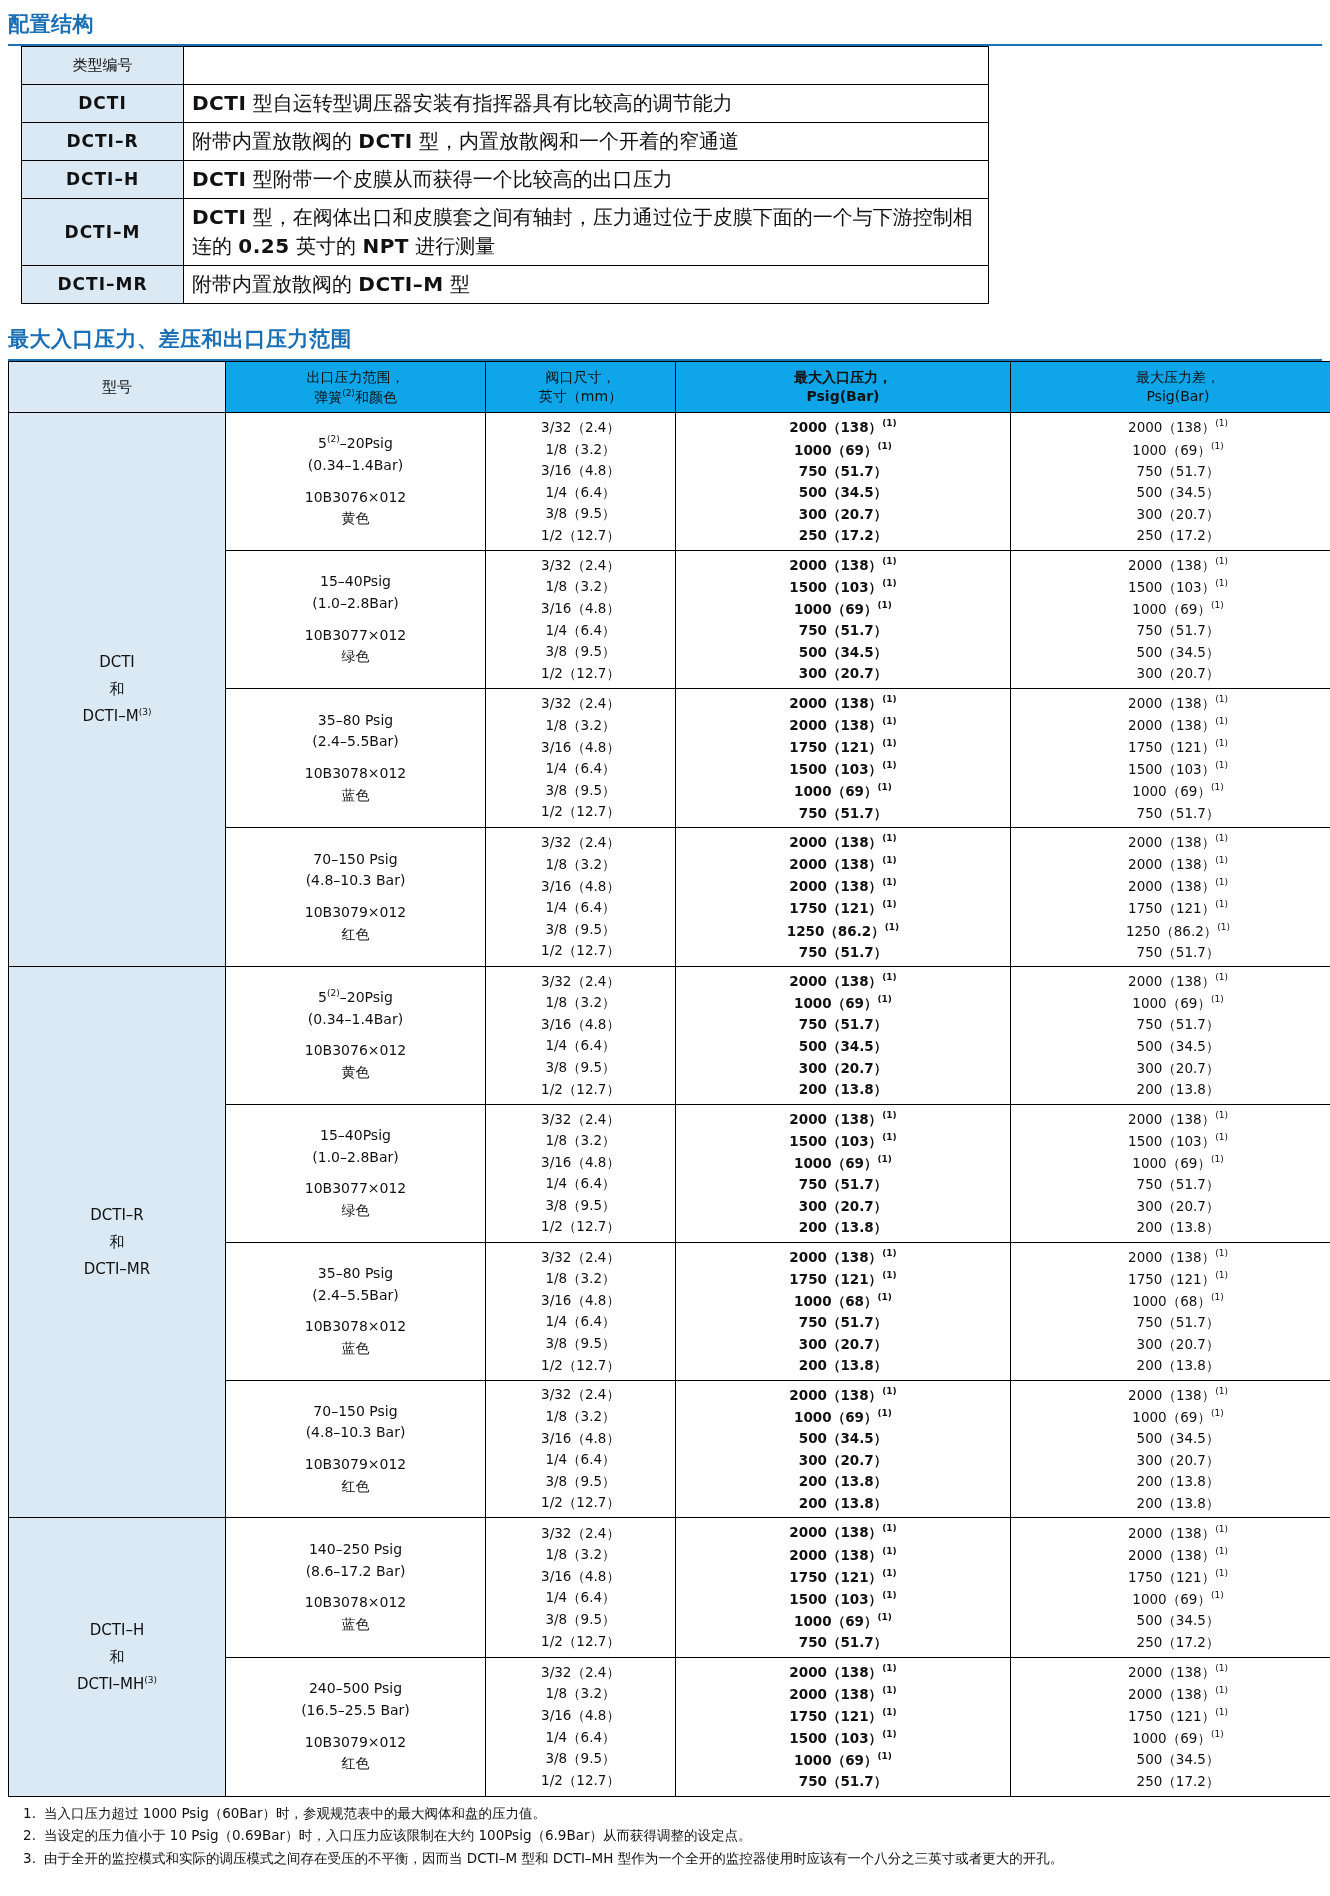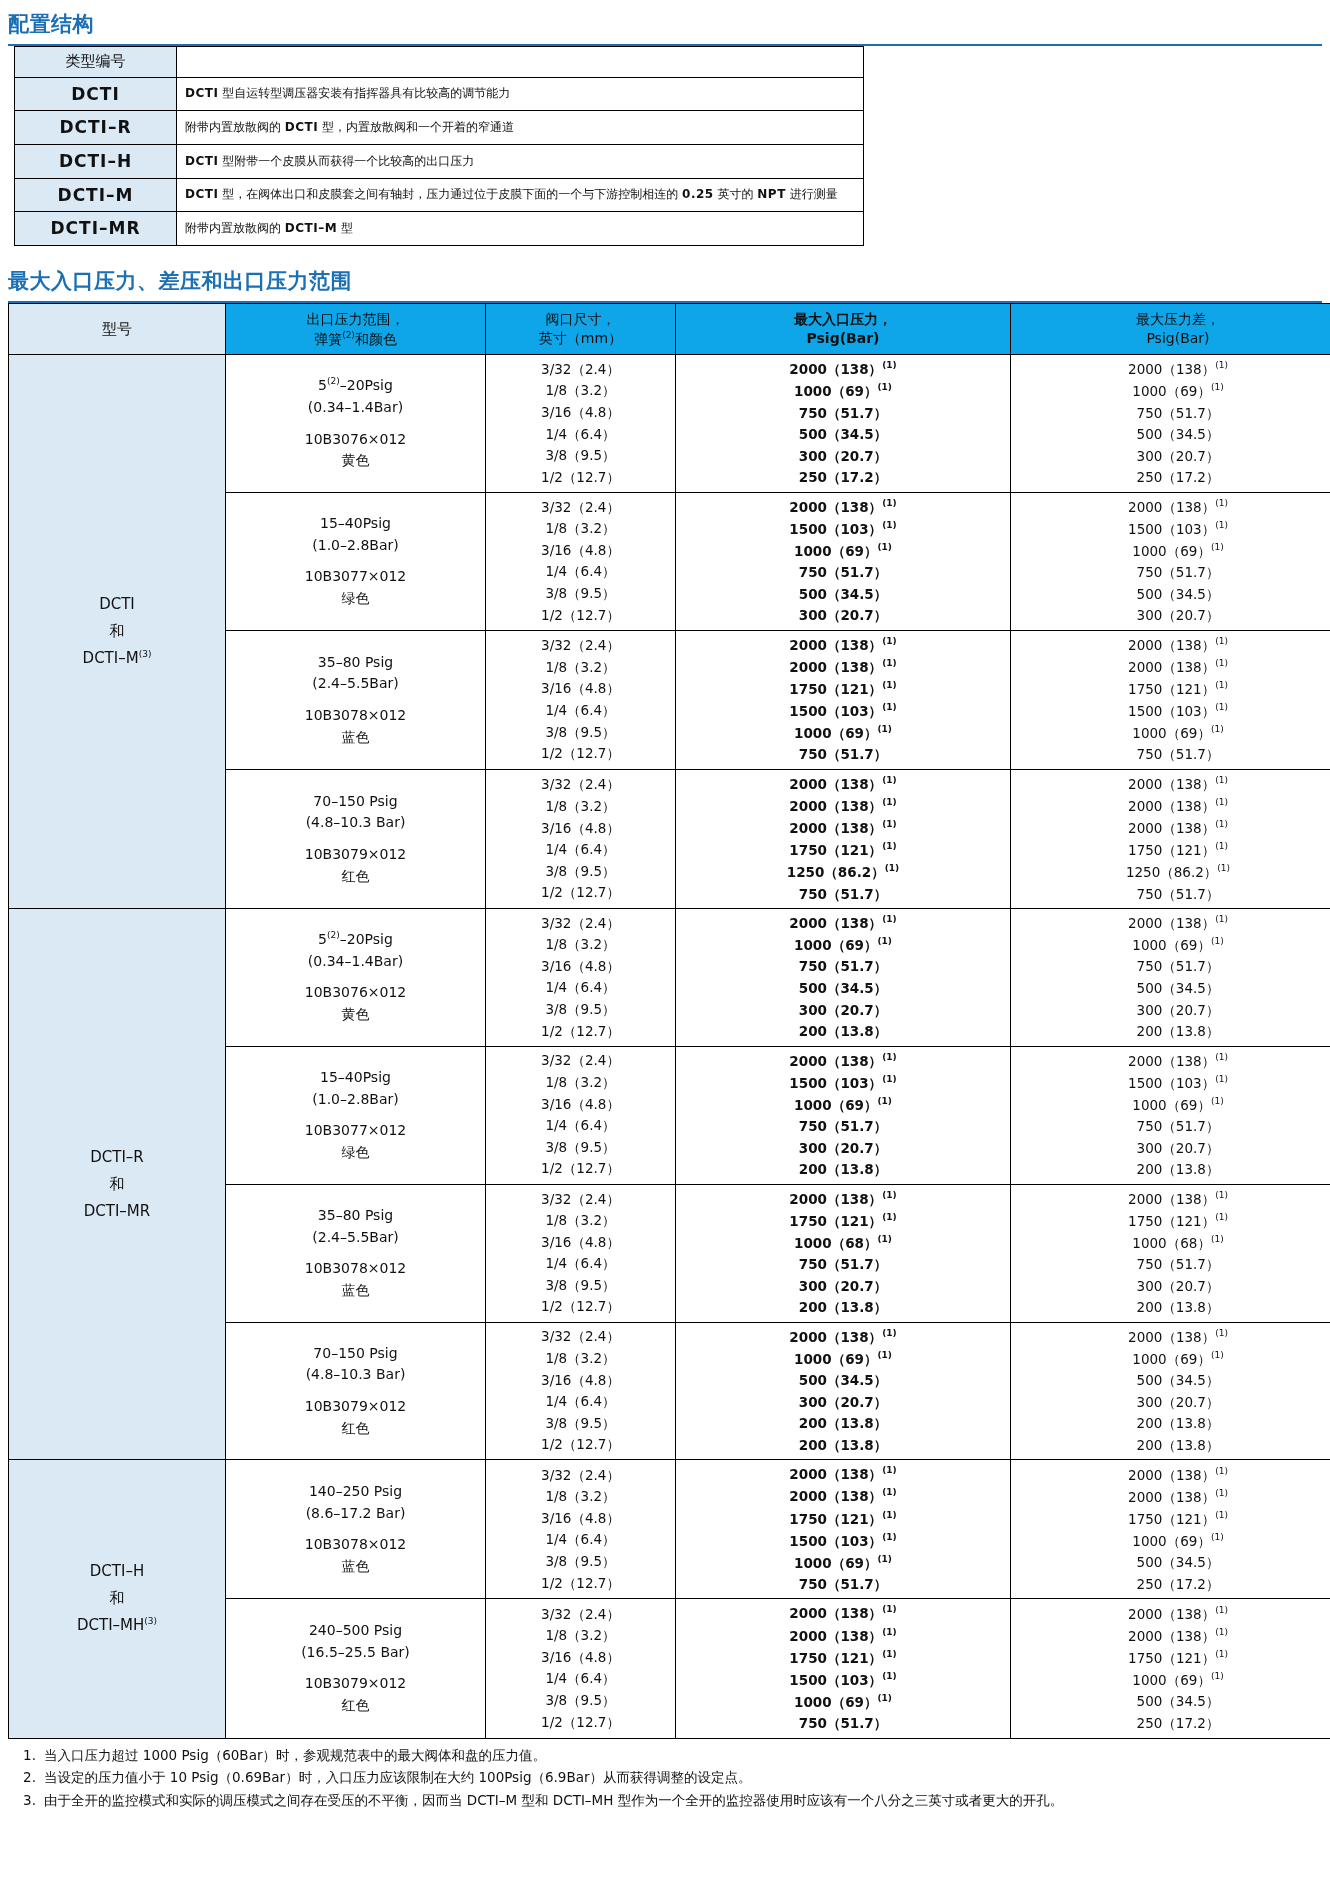--- a/index.html
+++ b/index.html
@@ -19,28 +19,28 @@
     margin:14px 0 4px 8px;
     letter-spacing:0.5px;
     font-family:Liberation Serif, serif;
   }
   .title-wrap{margin:10px 0 6px 8px;}
 
   table{border-collapse:collapse;}
 
   
   .t1{
-    margin-left:14px;
-    width:850px;
+    margin-left:21px;
+    width:968px;
     table-layout:fixed;
   }
   .t1 td{
     border:1px solid #000;
     padding:4px 8px;
-    font-size:12px;
+    font-size:20px;
     vertical-align:middle;
     line-height:1.45;
   }
   .t1 .c1{
     width:145px;
     background:#dbe9f5;
     text-align:center;
     font-weight:bold;
     font-size:17px;
     letter-spacing:1px;

